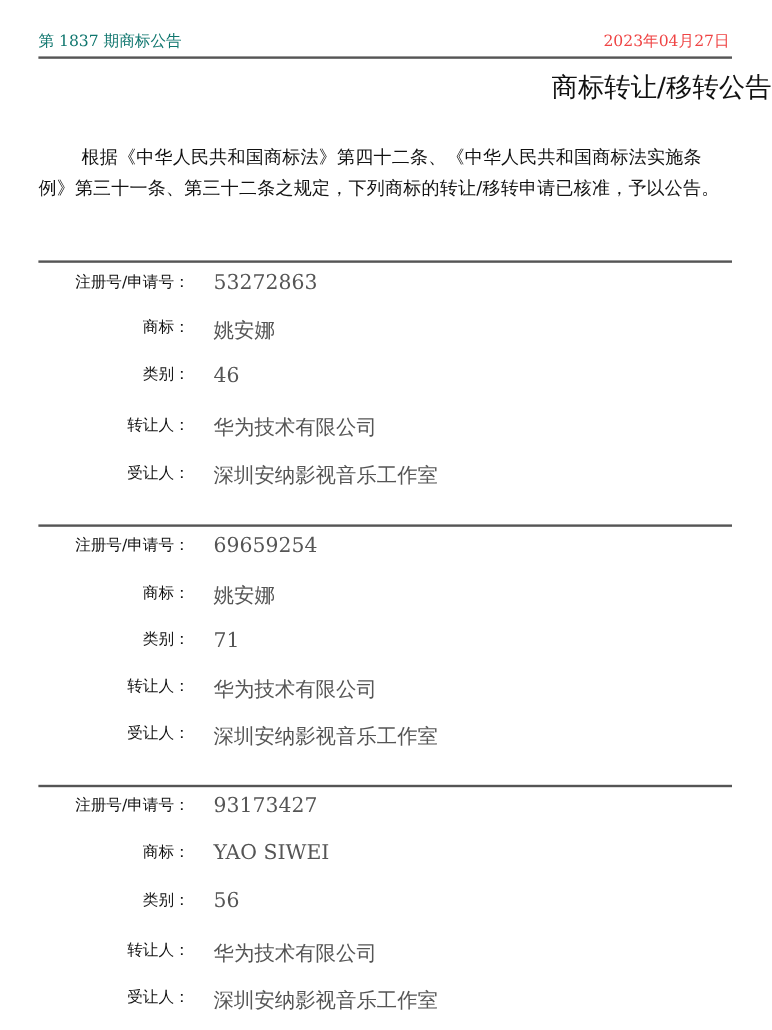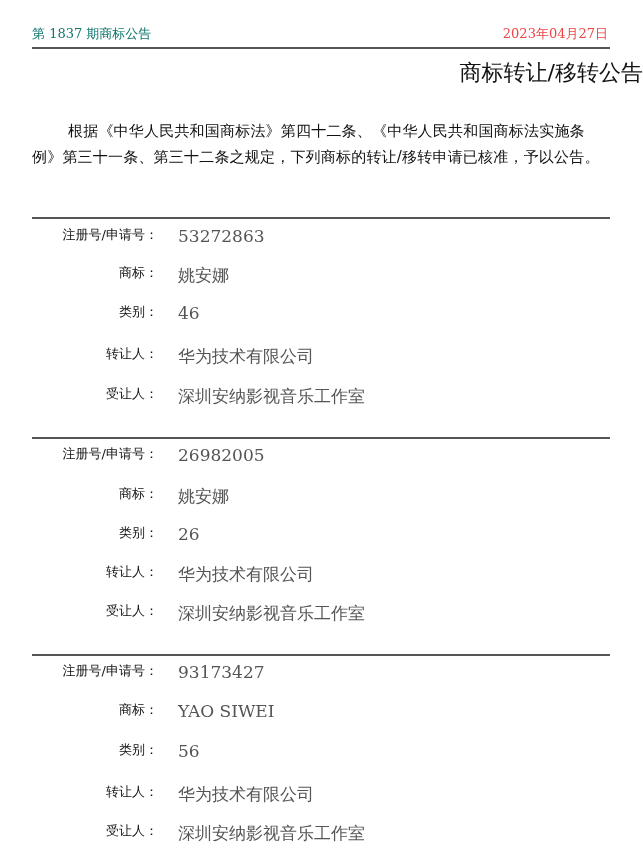--- a/index.html
+++ b/index.html
@@ -51,29 +51,29 @@
   <div class="row" style="top:159px">
     <span class="lbl">受让人：</span>
     <span class="val">深圳安纳影视音乐工作室</span>
   </div>
 </div>
 
 <div class="rule" style="top:437px"></div>
 <div class="entry" style="top:445px">
   <div class="row" style="top:0">
     <span class="lbl">注册号/申请号：</span>
-    <span class="val">26982005</span>
+    <span class="val">69659254</span>
   </div>
   <div class="row" style="top:40px">
     <span class="lbl">商标：</span>
     <span class="val">姚安娜</span>
   </div>
   <div class="row" style="top:79px">
     <span class="lbl">类别：</span>
-    <span class="val">26</span>
+    <span class="val">71</span>
   </div>
   <div class="row" style="top:118px">
     <span class="lbl">转让人：</span>
     <span class="val">华为技术有限公司</span>
   </div>
   <div class="row" style="top:157px">
     <span class="lbl">受让人：</span>
     <span class="val">深圳安纳影视音乐工作室</span>
   </div>
 </div>

